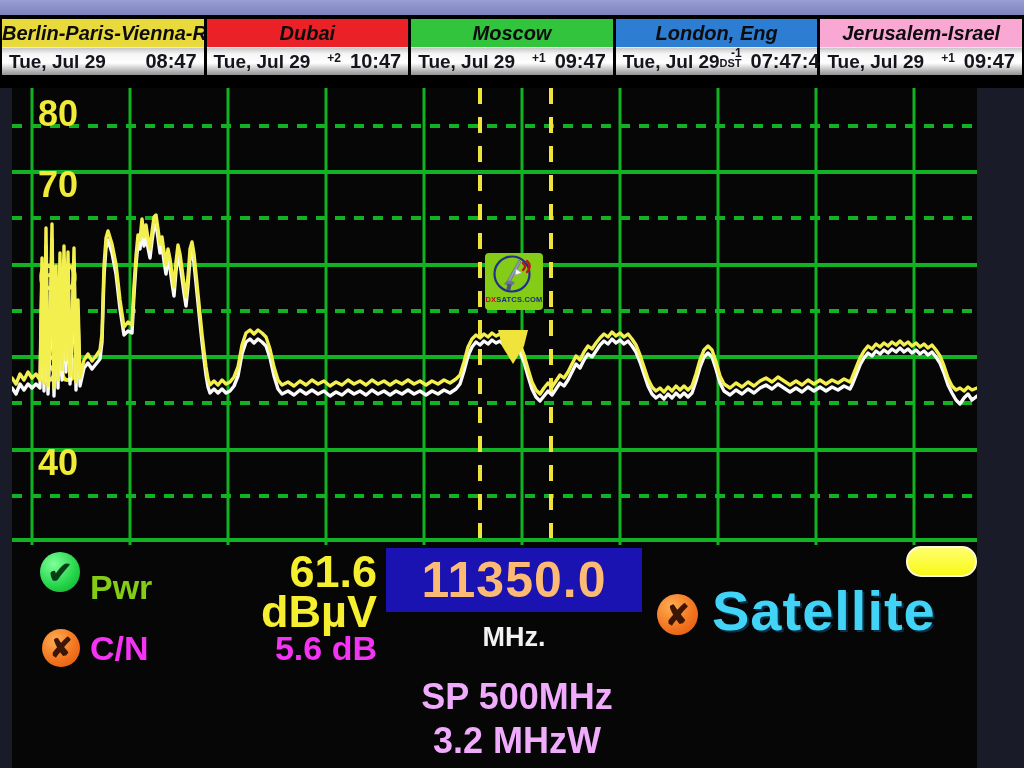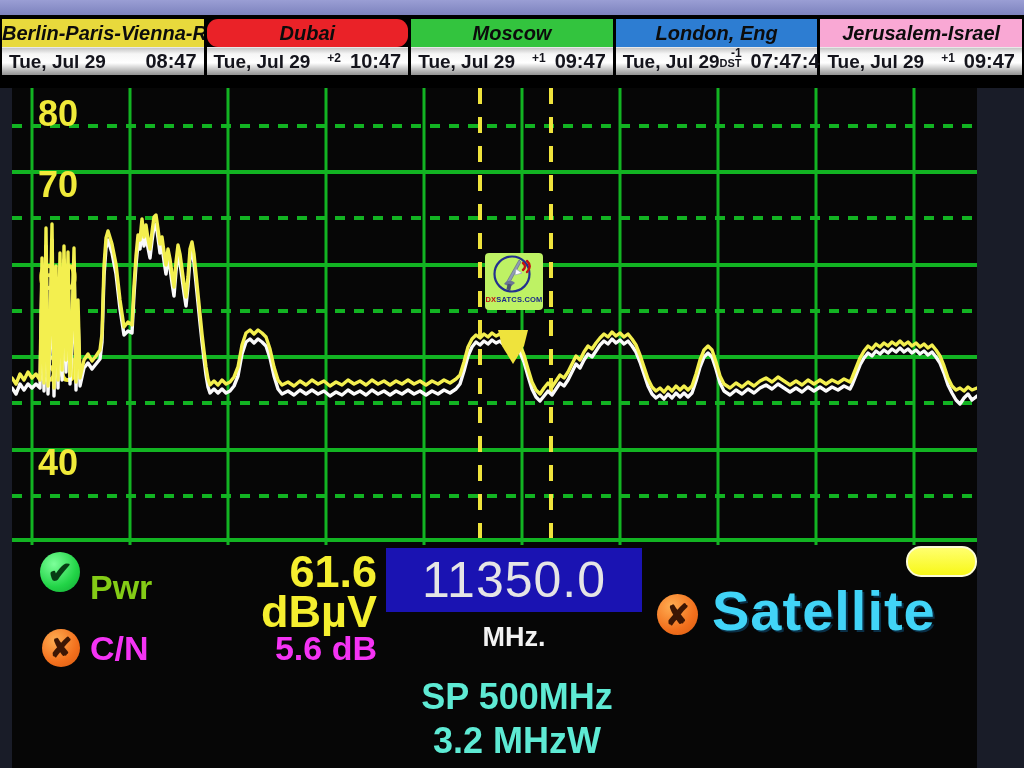--- a/index.html
+++ b/index.html
@@ -26,48 +26,48 @@
   .clock-right{display:flex;align-items:center;white-space:nowrap;}
   .clock-offset{display:inline-flex;flex-direction:column;align-items:flex-end;
     margin-right:9px;transform:translateY(-4px);line-height:10px;}
   .off-num{font-size:12px;font-weight:bold;}
   .off-lab{font-size:11px;font-weight:bold;letter-spacing:0;}
   .clock-time{font-size:20px;letter-spacing:0;}
   
   .panel{position:absolute;left:12px;top:88px;width:965px;height:680px;background:#060606;}
   #spectrum-svg{position:absolute;left:0;top:0;display:block;}
   .logo-box{position:absolute;left:473px;top:165px;width:58px;height:57px;
-    background:#bef264;border-radius:4px;display:flex;flex-direction:column;
+    background:#84cc16;border-radius:4px;display:flex;flex-direction:column;
     align-items:center;justify-content:flex-start;overflow:hidden;}
   .logo-text{font-size:7.5px;font-weight:bold;letter-spacing:.2px;line-height:9px;color:#1b2a8a;}
   .logo-text .dx{color:#c41212;}
   
   .reading-label{position:absolute;font-weight:bold;}
   .status-icon{position:absolute;border-radius:50%;display:flex;align-items:center;
     justify-content:center;font-weight:bold;}
   .icon-ok{background:radial-gradient(circle at 35% 30%,#7dff9a,#22d447 60%,#12a332);color:#073d14;}
   .icon-fail{background:radial-gradient(circle at 35% 30%,#ffad52,#f2701d 60%,#d85a10);color:#3c1604;}
   .pwr-icon{left:28px;top:464px;width:40px;height:40px;font-size:30px;}
   .cn-icon{left:30px;top:541px;width:38px;height:38px;font-size:27px;}
   .sat-icon{left:645px;top:506px;width:41px;height:41px;font-size:29px;}
   .pwr-label{left:78px;top:479px;font-size:34px;color:#84cc16;line-height:40px;}
   .cn-label{left:78px;top:540px;font-size:34px;color:#f433f4;line-height:40px;}
   .pwr-value{left:158px;top:464px;width:207px;text-align:right;font-size:45px;color:#f5ef2f;line-height:40px;}
   .cn-value{left:158px;top:540px;width:207px;text-align:right;font-size:34px;color:#f433f4;line-height:40px;}
   .freq-box{position:absolute;left:374px;top:460px;width:256px;height:64px;
     background:#1a13b2;display:flex;align-items:center;justify-content:center;}
-  .freq-value{font-size:50px;font-weight:normal;color:#e5e5e5;letter-spacing:1px;}
+  .freq-value{font-size:50px;font-weight:bold;color:#fdba74;letter-spacing:1px;}
   .freq-unit{position:absolute;left:374px;top:534px;width:256px;text-align:center;
     font-size:27px;font-weight:bold;color:#f2f2f2;}
   .sat-label{left:700px;top:497px;font-size:56px;color:#41d4f7;letter-spacing:1px;
     text-shadow:2px 2px 0 #0a2f46;line-height:52px;}
   .pill{position:absolute;left:894px;top:458px;width:71px;height:31px;border-radius:15px;
     background:linear-gradient(180deg,#ffff6e,#f8f818);border:2px solid #fbfbd6;box-sizing:border-box;}
   .span-text{position:absolute;left:280px;width:450px;text-align:center;
-    font-weight:bold;color:#5eead4;font-size:36px;}
+    font-weight:bold;color:#f0abfc;font-size:36px;}
   .sp-line{top:588px;}
   .bw-line{top:632px;}
 </style>
 </head>
 <body>
 
 <div class="top-strip"></div>
 
 <div class="clock-bar">
   <div class="clock-cell">
@@ -77,21 +77,21 @@
       <span class="clock-right">
         <span class="clock-offset">
             <span class="off-num"></span>
             <span class="off-lab"></span>
           </span>
         <span class="clock-time">08:47</span>
       </span>
     </div>
   </div>
   <div class="clock-cell">
-    <div class="clock-city" style="background: rgb(234, 34, 40); border-radius: 11px;">Dubai</div>
+    <div class="clock-city" style="background: rgb(234, 34, 40);">Dubai</div>
     <div class="clock-body">
       <span class="clock-date">Tue, Jul 29</span>
       <span class="clock-right">
         <span class="clock-offset">
             <span class="off-num">+2</span>
             <span class="off-lab"></span>
           </span>
         <span class="clock-time">10:47</span>
       </span>
     </div>

